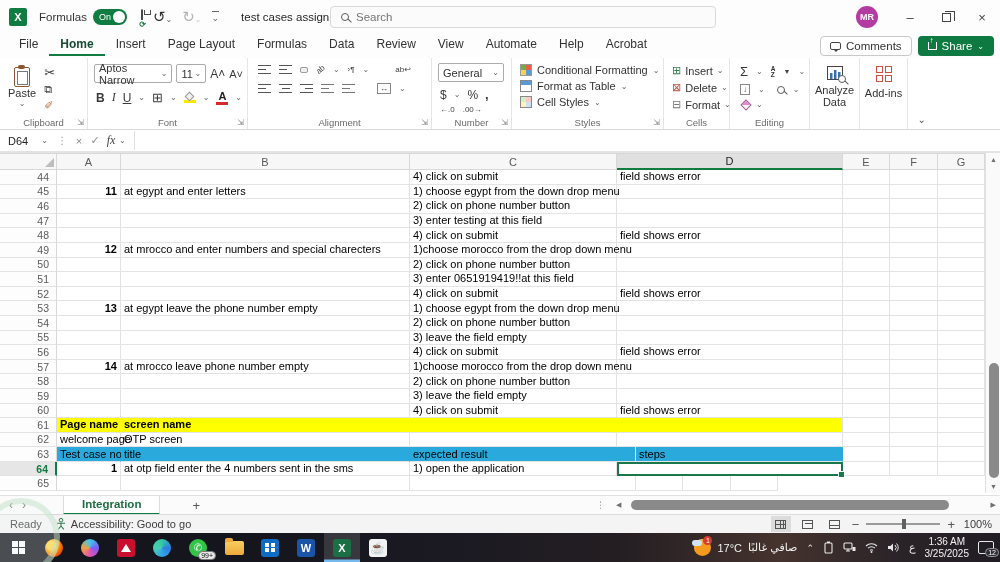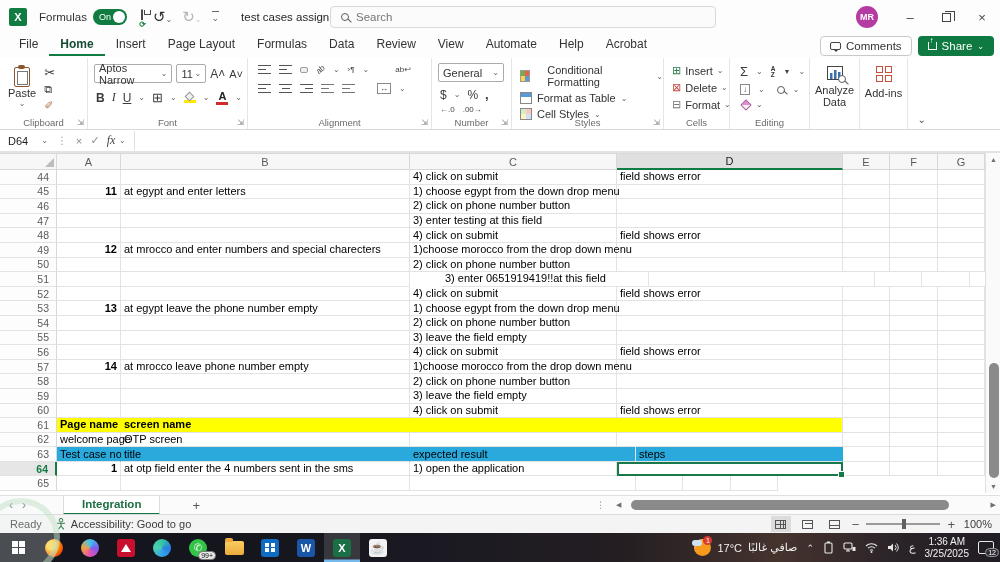--- a/index.html
+++ b/index.html
@@ -359,21 +359,21 @@
     </div>
     <div class="rrow" style="padding:3px 5px 0 8px;gap:8px">
       <span class="minitxt"><span>←.0</span></span>
       <span class="minitxt"><span>.00→</span></span>
     </div>
     <span class="rlabel">Number</span>
     <span class="launcher">⇲</span>
   </div>
 
   <div class="rgroup" style="width:152px">
-    <div class="rrow" style="padding:6px 0 0 8px;gap:17px">
+    <div class="rrow" style="padding:6px 0 0 8px;gap:5px">
       <span class="cf-ic"></span>
       <span class="small-lbl">Conditional Formatting</span>
         <span class="chev">⌄</span>
     </div>
     <div class="rrow" style="padding:4px 0 0 8px;gap:5px">
       <span class="tbl-ic"></span>
       <span class="small-lbl">Format as Table</span>
         <span class="chev">⌄</span>
     </div>
     <div class="rrow" style="padding:4px 0 0 8px;gap:5px">
@@ -549,21 +549,21 @@
         <div class="g-cell" style="width: 207px;">2) click on phone number button</div>
         <div class="g-cell" style="width: 226px;"></div>
         <div class="g-cell" style="width: 47px;"></div>
         <div class="g-cell" style="width: 48px;"></div>
         <div class="g-cell" style="width: 47px;"></div>
       </div>
       <div class="g-row">
         <div class="g-gutter">51</div>
         <div class="g-cell" style="width: 64px;"></div>
         <div class="g-cell" style="width: 289px;"></div>
-        <div class="g-cell" style="width: 207px; margin-left: 32px;">3) enter 0651919419!!at this field</div>
+        <div class="g-cell" style="width: 207px;">3) enter 0651919419!!at this field</div>
         <div class="g-cell" style="width: 226px;"></div>
         <div class="g-cell" style="width: 47px;"></div>
         <div class="g-cell" style="width: 48px;"></div>
         <div class="g-cell" style="width: 47px;"></div>
       </div>
       <div class="g-row">
         <div class="g-gutter">52</div>
         <div class="g-cell" style="width: 64px;"></div>
         <div class="g-cell" style="width: 289px;"></div>
         <div class="g-cell" style="width: 207px;">4) click on submit</div>

